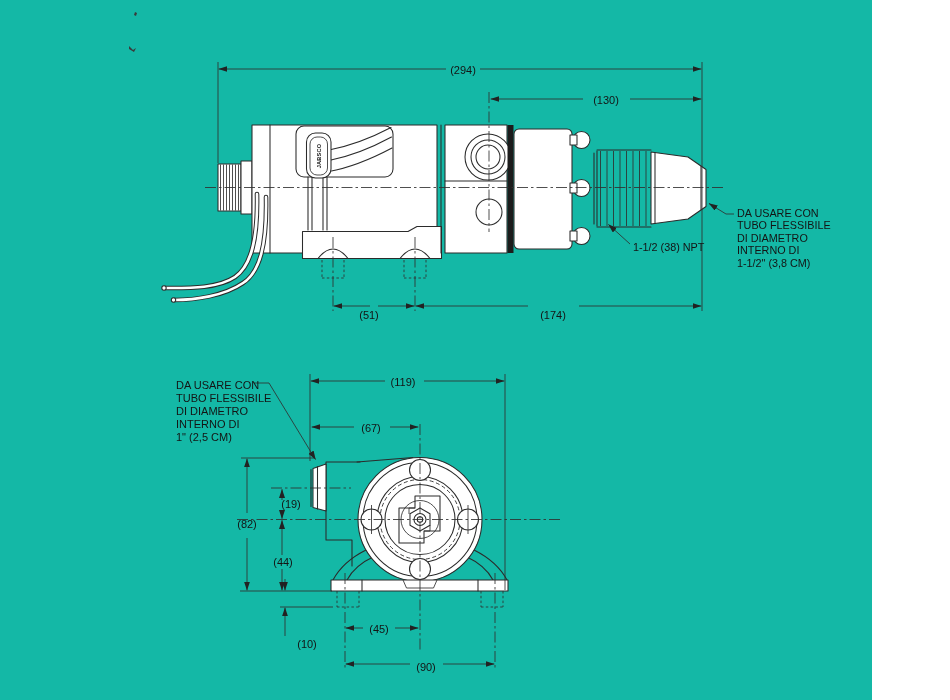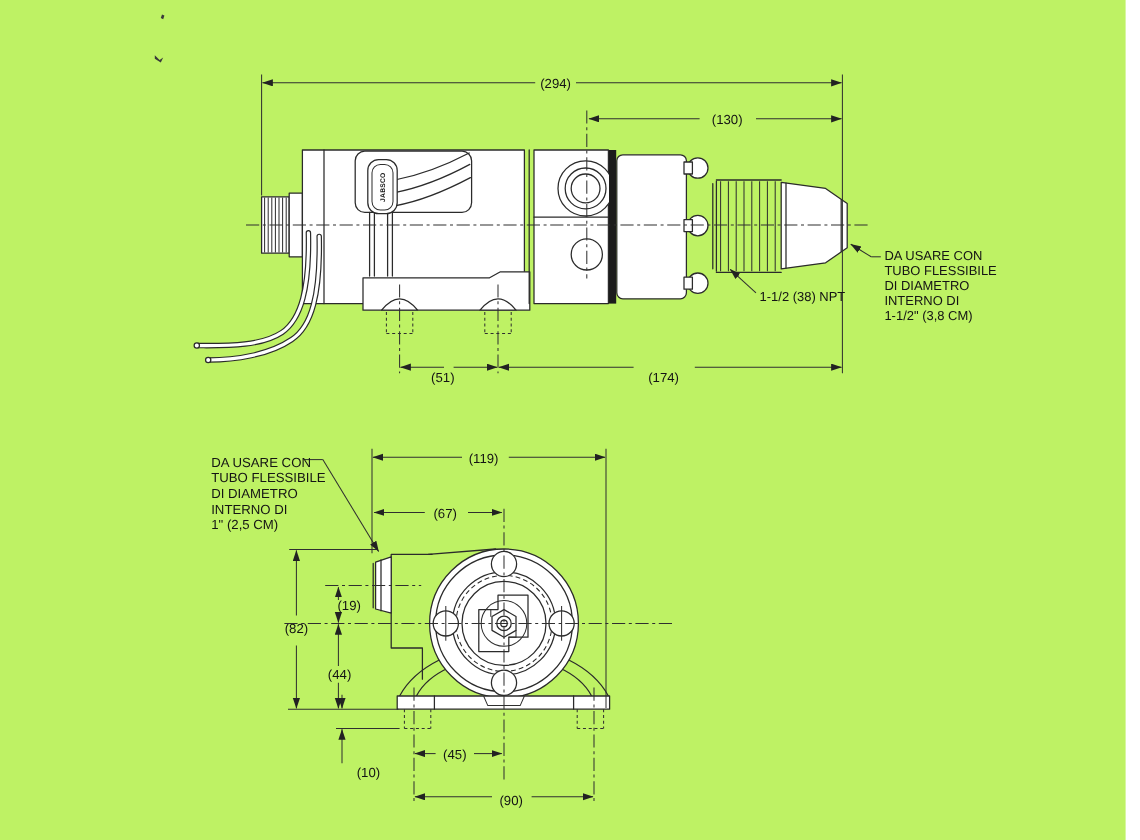--- a/index.html
+++ b/index.html
@@ -1,16 +1,16 @@
 <!DOCTYPE html>
 <html><head>
 <meta charset="utf-8">
 <style>
   html,body{margin:0;padding:0;background:#ffffff;}
-  #stage{position:relative;width:938px;height:700px;background:#bef264;overflow:hidden;
+  #stage{position:relative;width:872px;height:700px;background:#14b8a6;overflow:hidden;
          font-family:"Liberation Sans",sans-serif;}
   svg{position:absolute;left:0;top:0;}
   svg text{font-family:"Liberation Sans",sans-serif;fill:#141414;}
   .dim{font-size:11px;}
   .note{font-size:11px;}
   .note-sm{font-size:10.8px;}
   .brand{font-size:5.6px;font-weight:bold;letter-spacing:.2px;}
   .ln{stroke:#2b2b2b;stroke-width:1.05;fill:none;stroke-linecap:round;stroke-linejoin:round;}
   .lnw{stroke:#2b2b2b;stroke-width:1.05;fill:#ffffff;stroke-linejoin:round;}
   .thin{stroke:#2f2f2f;stroke-width:.85;fill:none;}

